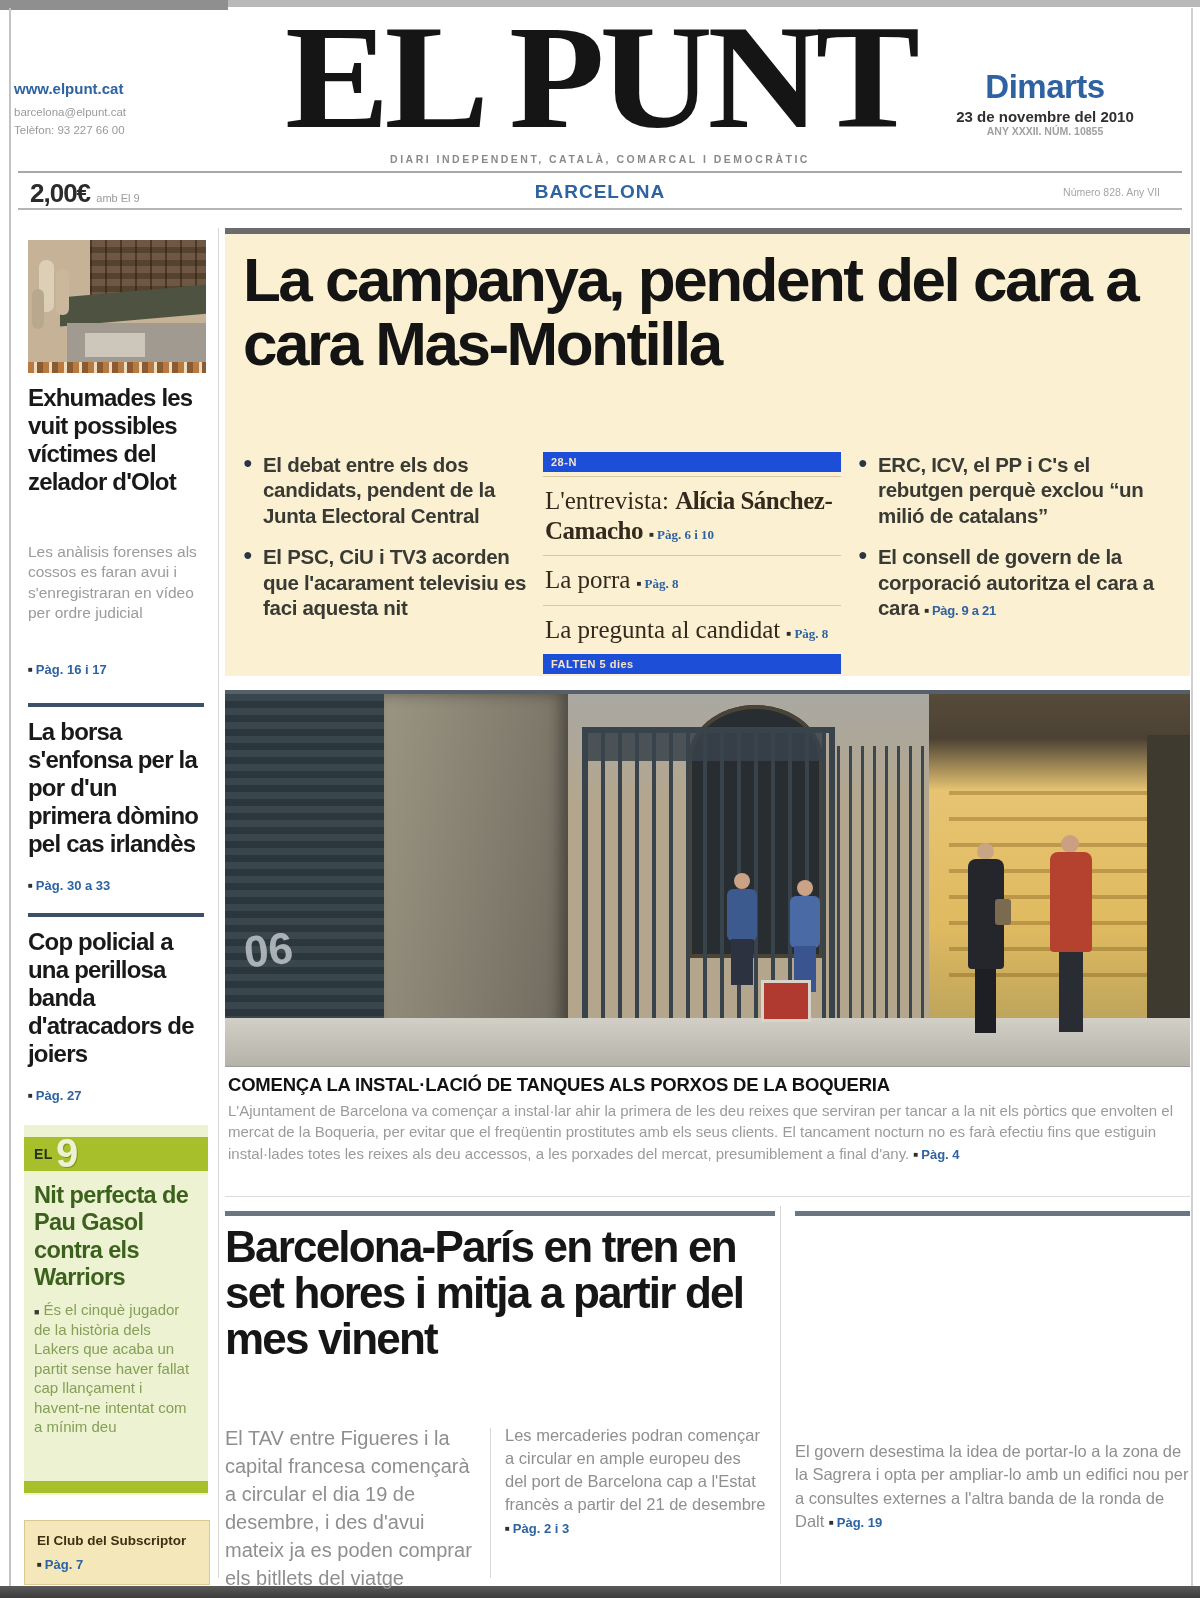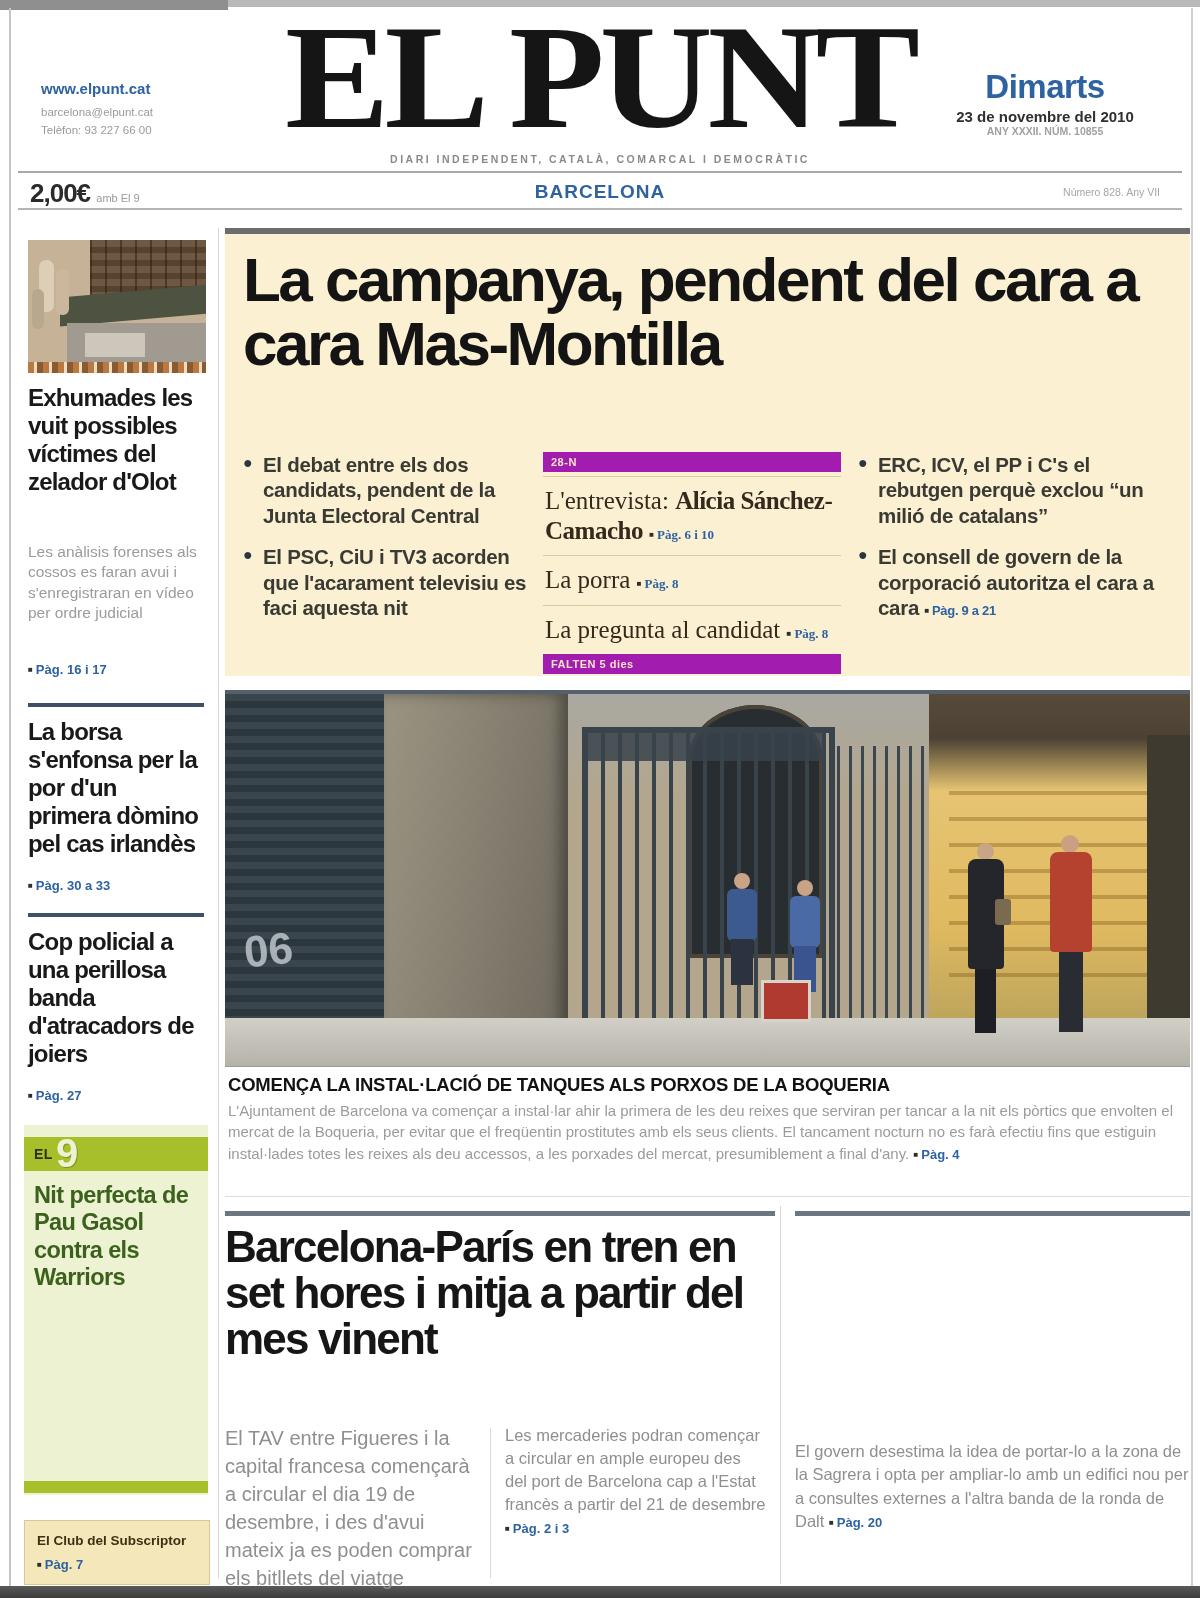--- a/index.html
+++ b/index.html
@@ -8,21 +8,21 @@
   .abs{position:absolute;}
 
   
   .top-strip{left:0;top:0;width:1200px;height:7px;background:#b9b9b9;}
   .top-strip-dark{left:0;top:0;width:228px;height:10px;background:#8f8f8f;}
   .left-line{left:9px;top:8px;width:2px;height:1580px;background:#c4c4c4;}
   .right-line{left:1191px;top:8px;width:2px;height:1580px;background:#d0d0d0;}
   .bottom-bar{left:0;top:1586px;width:1200px;height:12px;background:linear-gradient(#5a5a5a,#3c3c3c);}
 
   
-  .site{left:41px;top:80px;width:190px;}
+  .site{left:14px;top:80px;width:190px;}
   .site .url{color:#2e62a1;font-weight:bold;font-size:15px;}
   .site .sub{color:#9a9a9a;font-size:11.5px;margin-top:6px;line-height:1.6;}
   .logo{left:230px;top:2px;width:740px;text-align:center;
         font-family:"Liberation Serif",serif;font-weight:bold;font-size:148px;line-height:1.02;
         letter-spacing:-5px;color:#151515;transform:scaleX(1.06);transform-origin:center top;}
   .tagline{left:230px;top:153px;width:740px;text-align:center;color:#8a8a8a;
            font-size:10.5px;font-weight:bold;letter-spacing:2.5px;}
   .dateblock{left:930px;top:68px;width:230px;text-align:center;}
   .dateblock .day{color:#2e62a1;font-weight:bold;font-size:33px;letter-spacing:-0.5px;}
   .dateblock .date{color:#2f2f2f;font-weight:bold;font-size:15px;margin-top:2px;}
@@ -45,21 +45,21 @@
                  letter-spacing:-2.5px;color:#141414;}
   .bullets{font-size:20.5px;font-weight:bold;color:#3a3a34;line-height:1.24;letter-spacing:-0.3px;}
   .bcol-l{left:243px;top:452px;width:285px;}
   .bcol-r{left:858px;top:452px;width:322px;}
   .bullet-item{margin-bottom:16px;position:relative;padding-left:20px;}
   .bullet-dot{position:absolute;left:0;top:1px;color:#2b3642;font-size:16px;}
   .pag{color:#2e62a1;font-weight:bold;font-size:13px;white-space:nowrap;}
   .pag .sq{color:#30302a;font-size:8px;vertical-align:2px;margin-right:3px;}
 
   .midcol{left:543px;top:452px;width:298px;}
-  .badge{background:#a21caf;color:#f7e3c8;font-weight:bold;font-size:11px;
+  .badge{background:#1d4ed8;color:#f7e3c8;font-weight:bold;font-size:11px;
          padding:4px 8px;letter-spacing:0.5px;}
   .mid-item{border-top:1px solid #d9c9a2;padding:9px 2px 10px 2px;
             font-family:"Liberation Serif",serif;color:#33291c;font-size:25px;line-height:1.18;}
   .mid-item .pfx{font-weight:normal;}
   .mid-item b{font-weight:bold;letter-spacing:-0.5px;}
   .mid-gap{height:4px;}
 
   
   .photo{left:225px;top:690px;width:965px;height:372px;background:#b4a68c;overflow:hidden;
          border-top:4px solid #55606a;border-bottom:1px solid #9a9a9a;}
@@ -222,20 +222,23 @@
   <div class="abs sb-pag pag" style="top:1088px;">
     <span class="sq">■</span><span>Pàg. 27</span>
   </div>
 
   <div class="abs el9"></div>
   <div class="abs el9-bar">
     <span class="el">EL</span>
     <span class="n9">9</span>
   </div>
   <div class="abs el9-headline">Nit perfecta de Pau Gasol contra els Warriors</div>
+  <div class="abs el9-body">
+    <span class="sq">■</span><span>És el cinquè jugador de la història dels Lakers que acaba un partit sense haver fallat cap llançament i havent-ne intentat com a mínim deu</span>
+  </div>
   <div class="abs el9-bot"></div>
 
   <div class="abs club">
     <div class="lbl">El Club del Subscriptor</div>
     <div class="pg pag">
       <span class="sq">■</span><span>Pàg. 7</span>
     </div>
   </div>
 
   <div class="abs lead-box"></div>
@@ -334,16 +337,16 @@
   <div class="abs bl-colsep"></div>
   <div class="abs bl-col2">
     <span>Les mercaderies podran començar a circular en ample europeu des del port de Barcelona cap a l'Estat francès a partir del 21 de desembre</span>
     <span class="pag"><span class="sq">■</span><span>Pàg. 2 i 3</span></span>
   </div>
 
   <div class="abs bstory-sep"></div>
   <div class="abs br-bar"></div>
   <div class="abs br-body">
     <span>El govern desestima la idea de portar-lo a la zona de la Sagrera i opta per ampliar-lo amb un edifici nou per a consultes externes a l'altra banda de la ronda de Dalt</span>
-    <span class="pag"><span class="sq">■</span><span>Pàg. 20</span></span>
+    <span class="pag"><span class="sq">■</span><span>Pàg. 19</span></span>
   </div>
 
 </div>
 
 </body></html>

